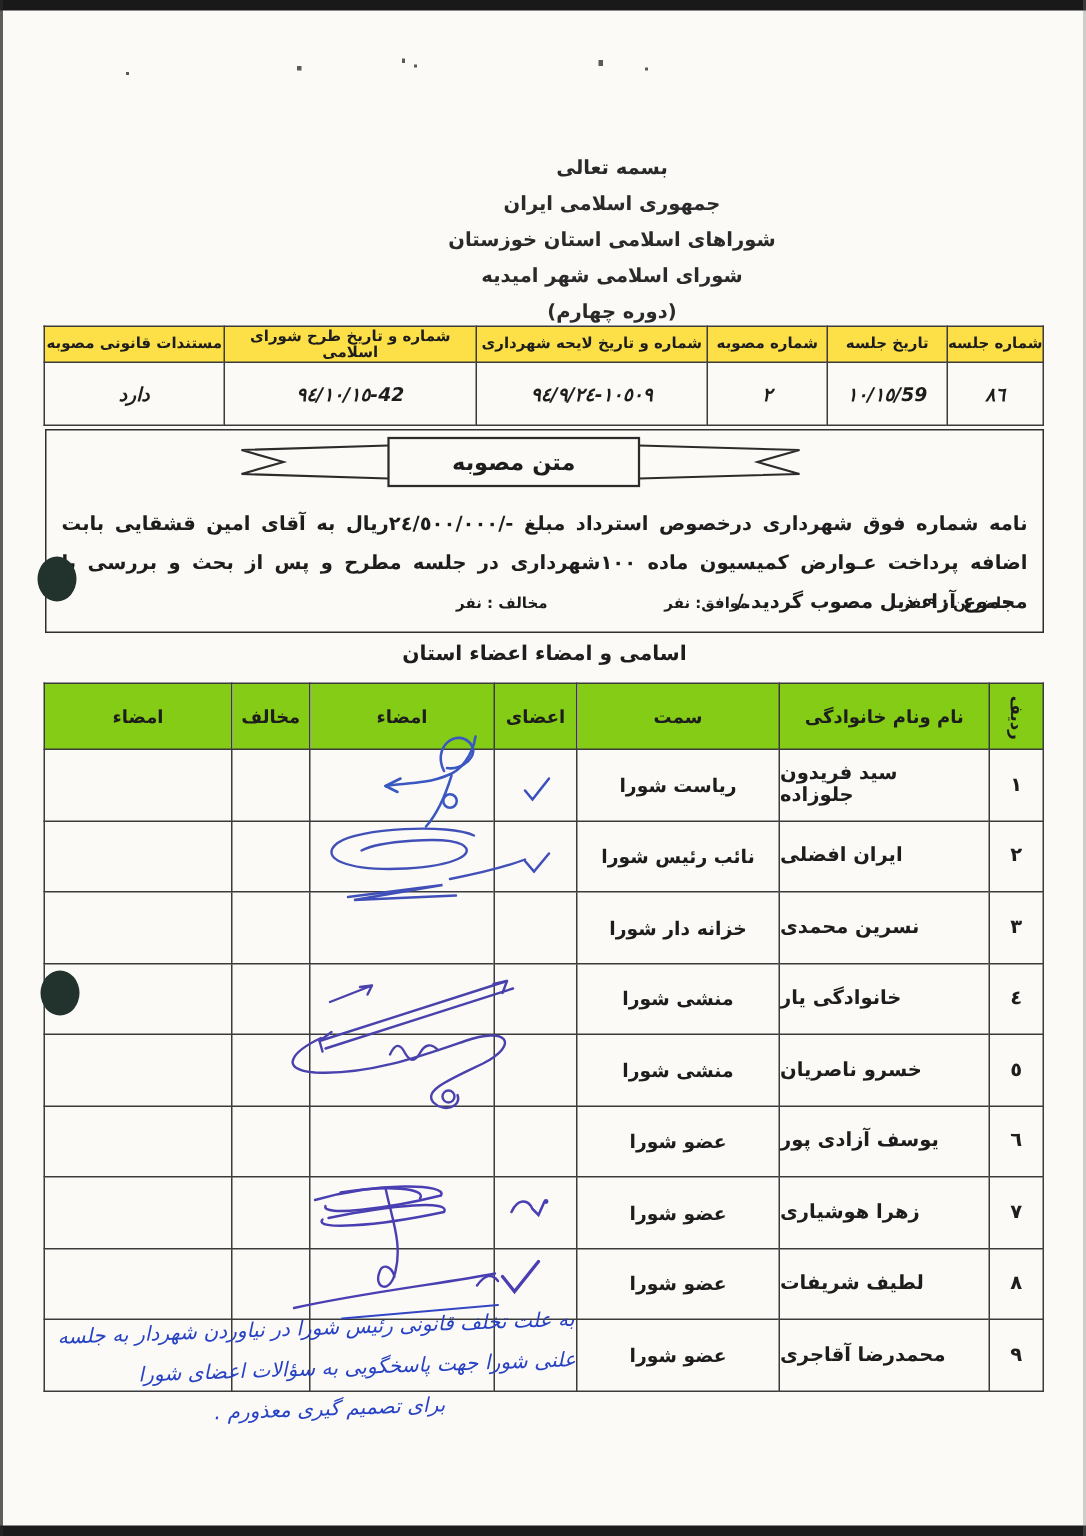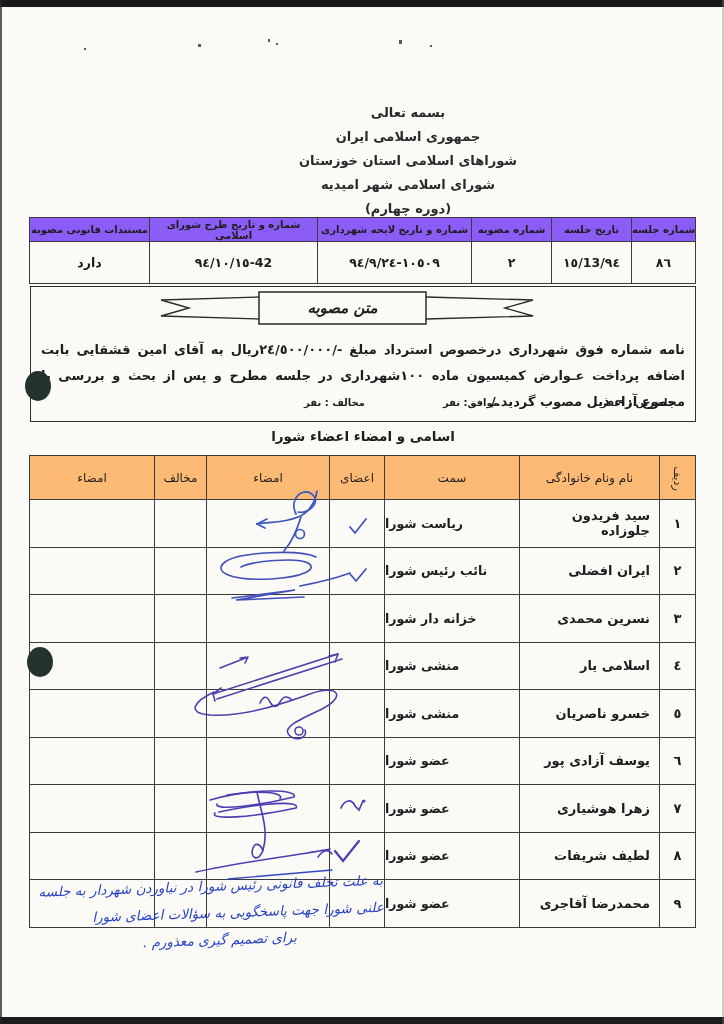--- a/index.html
+++ b/index.html
@@ -12,40 +12,40 @@
   .scan-band-bottom{position:absolute;left:0;top:1017px;width:724px;height:7px;background:#1c1c1c;}
   .scan-band-left{position:absolute;left:0;top:0;width:2px;height:1024px;background:rgba(40,40,40,.75);}
   .scan-band-right{position:absolute;right:0;top:0;width:2px;height:1024px;background:rgba(120,120,120,.35);}
 
   .doc-header{position:absolute;top:101px;left:46px;width:724px;text-align:center;font-size:13px;font-weight:700;line-height:24px;color:#2a2a2a;}
 
   table{border-collapse:collapse;table-layout:fixed;}
   td,th{border:1px solid #3b3b3b;padding:0;vertical-align:middle;overflow:hidden;}
 
   .meta-table{position:absolute;top:217px;right:28px;width:666px;}
-  .meta-table th{height:23px;font-size:10px;font-weight:700;text-align:center;background:#8b5cf6;}
-  .meta-table td{height:41px;font-size:12.5px;font-weight:700;text-align:center;}
+  .meta-table th{height:23px;font-size:10px;font-weight:700;text-align:center;background:#fde047;}
+  .meta-table td{height:41px;font-size:12.5px;font-weight:700;text-align:center;font-style:italic;}
 
   .res-box{position:absolute;top:286px;right:28px;width:664px;height:134px;border:1.5px solid #2f2f2f;background:#fbfaf6;}
-  .ribbon{position:absolute;top:2px;left:118px;width:396px;height:38px;font-style:italic;}
+  .ribbon{position:absolute;top:2px;left:118px;width:396px;height:38px;}
   .ribbon svg{position:absolute;inset:0;}
   .ribbon-label{position:absolute;left:110px;top:5px;width:167px;text-align:center;font-size:15px;font-weight:700;line-height:29px;}
   .res-body{position:absolute;top:50px;right:10px;left:10px;font-size:13px;font-weight:700;line-height:26px;text-align:justify;}
   .att{position:absolute;top:110px;font-size:10px;font-weight:700;white-space:nowrap;}
   .att.present{right:20px;} .att.agree{right:196px;} .att.disagree{right:330px;}
 
   .members-title{position:absolute;top:428px;right:28px;width:666px;text-align:center;font-size:13.5px;font-weight:700;}
 
   .members-table{position:absolute;top:455px;right:28px;width:666px;}
-  .members-table th{height:43px;font-size:12px;font-weight:400;text-align:center;background:#fdba74;}
+  .members-table th{height:43px;font-size:12px;font-weight:700;text-align:center;background:#84cc16;}
   .members-table td{font-size:12.5px;font-weight:700;}
   .members-table tr.mrow td{height:46.5px;}
   td.c-no{text-align:center;font-size:13px;}
-  td.c-name{text-align:right;padding-right:9px;font-size:13px;}
-  td.c-pos{text-align:left;font-size:12.5px;}
+  td.c-name{text-align:left;padding-right:9px;font-size:13px;}
+  td.c-pos{text-align:center;font-size:12.5px;}
   .rot{display:inline-block;transform:rotate(90deg);font-size:11px;letter-spacing:1px;}
 
   .ink{position:absolute;left:0;top:0;width:724px;height:1024px;pointer-events:none;}
 
   .hand-note{
     position:absolute;top:873px;right:340px;width:356px;direction:rtl;
     color:#2742c4;font-size:13.5px;font-style:italic;font-weight:500;
     line-height:27px;transform:rotate(-2deg);white-space:nowrap;
   }
   .hand-note .l3{padding-right:88px;}
@@ -81,21 +81,21 @@
         <tr>
       <th>شماره جلسه</th>
       <th>تاریخ جلسه</th>
       <th>شماره مصوبه</th>
       <th>شماره و تاریخ لایحه شهرداری</th>
       <th>شماره و تاریخ طرح شورای اسلامی</th>
       <th>مستندات قانونی مصوبه</th>
     </tr>
     <tr>
       <td>٨٦</td>
-      <td>٩٤/13/١٥</td>
+      <td>59/١٠/١٥</td>
       <td>٢</td>
       <td>١٠٥٠٩-٩٤/٩/٢٤</td>
       <td>42-٩٤/١٠/١٥</td>
       <td>دارد</td>
     </tr>
   </tbody>
     </table>
 
   <div class="res-box">
     <div class="ribbon">
@@ -105,21 +105,21 @@
         <rect x="110" y="3" width="167" height="32" fill="#fbfaf6" stroke="#2b2b2b" stroke-width="1.5"></rect>
       </svg>
       <div class="ribbon-label">متن مصوبه</div>
     </div>
     <div class="res-body">نامه شماره فوق شهرداری درخصوص استرداد مبلغ -/٢٤/٥٠٠/٠٠٠ریال به آقای امین قشقایی بابت اضافه پرداخت عـوارض کمیسیون ماده ١٠٠شهرداری در جلسه مطرح و پس از بحث و بررسی با مجموع آراء ذیل مصوب گردید./</div>
     <span class="att present">حاضرین : ٩نفر</span>
     <span class="att agree">موافق:  نفر</span>
     <span class="att disagree">مخالف :  نفر</span>
   </div>
 
-  <div class="members-title">اسامی و امضاء اعضاء شورا</div>
+  <div class="members-title">اسامی و امضاء اعضاء استان</div>
 
   <table class="members-table" dir="rtl">
     <colgroup>
       <col style="width:36px">
         <col style="width:140px">
         <col style="width:135px">
       <col style="width:55px">
         <col style="width:123px">
         <col style="width:52px">
         <col style="width:125px">
@@ -156,21 +156,21 @@
       <td class="c-no">٣</td>
       <td class="c-name">نسرین محمدی</td>
       <td class="c-pos">خزانه دار شورا</td>
       <td></td>
       <td></td>
       <td></td>
       <td></td>
     </tr>
     <tr class="mrow">
       <td class="c-no">٤</td>
-      <td class="c-name">اسلامی یار</td>
+      <td class="c-name">خانوادگی یار</td>
       <td class="c-pos">منشی شورا</td>
       <td></td>
       <td></td>
       <td></td>
       <td></td>
     </tr>
     <tr class="mrow">
       <td class="c-no">٥</td>
       <td class="c-name">خسرو ناصریان</td>
       <td class="c-pos">منشی شورا</td>

